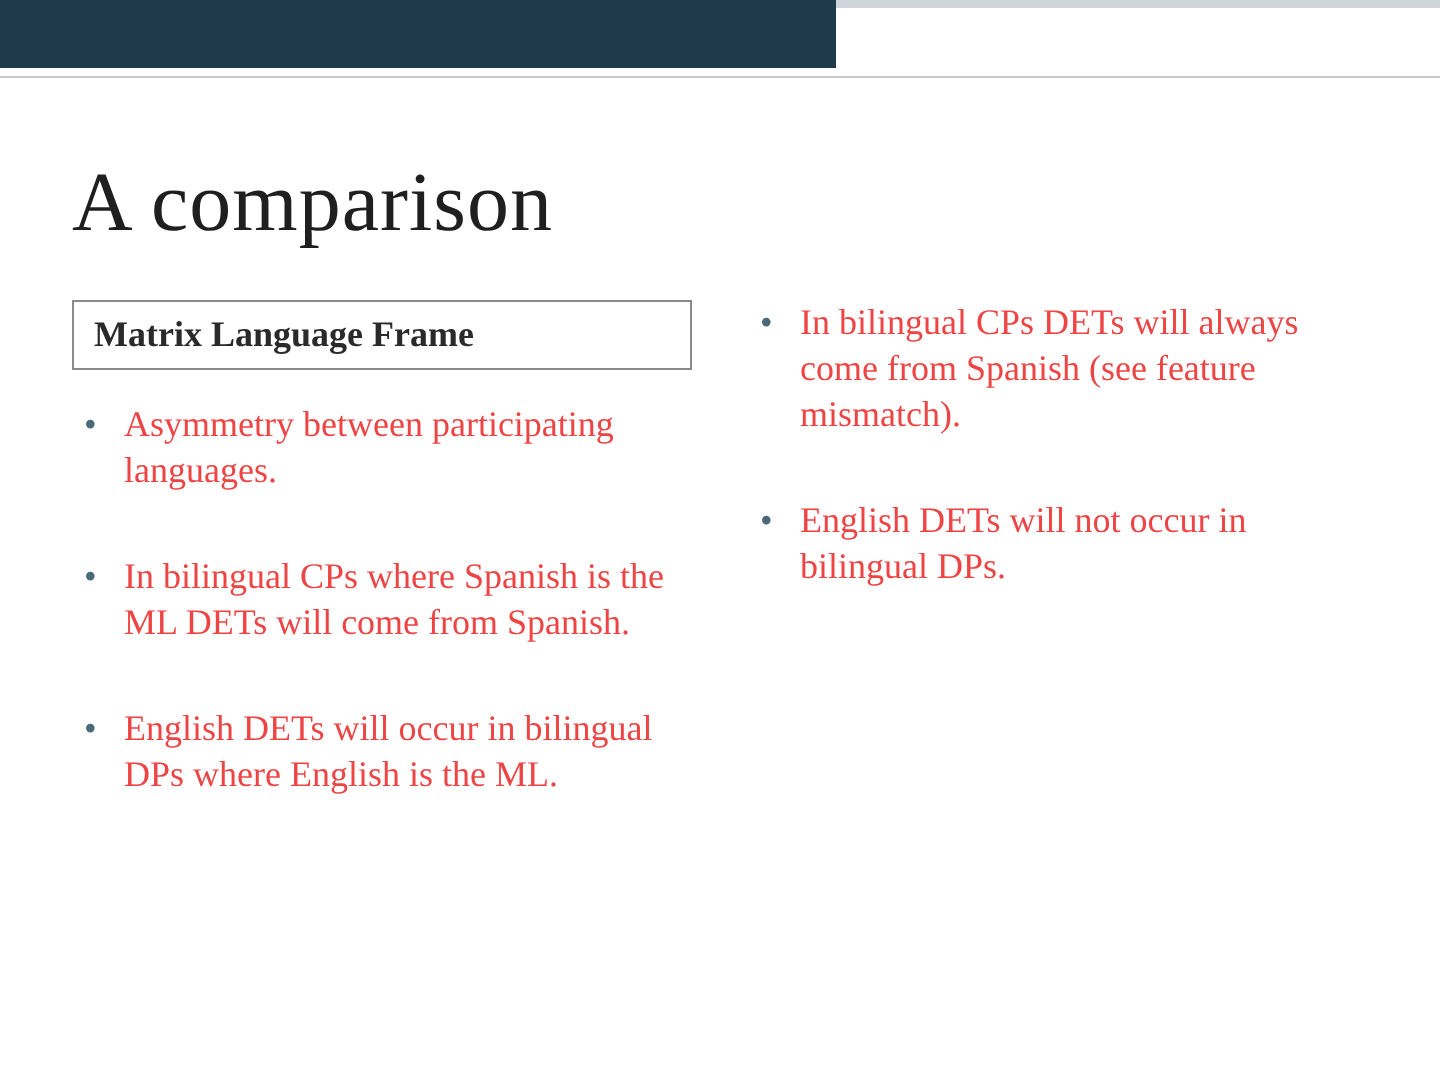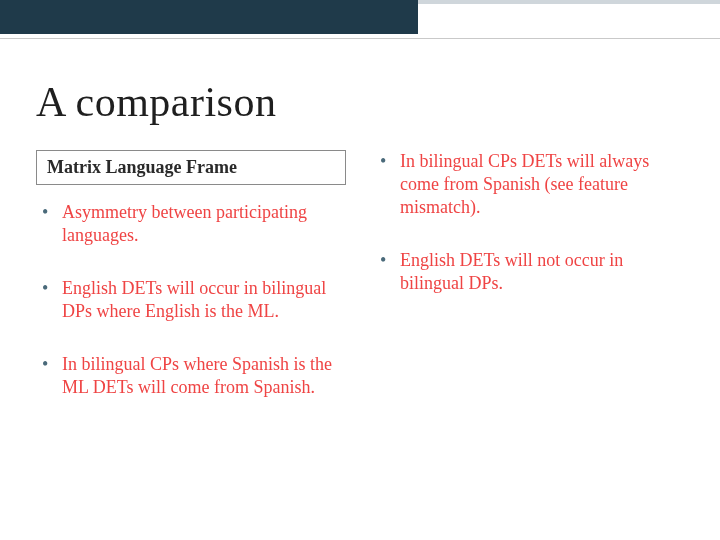--- a/index.html
+++ b/index.html
@@ -103,22 +103,22 @@
 
 <div class="content">
   <h1 class="title">A comparison</h1>
 
   <div class="cols">
 
     <div class="col">
       <div class="col-header">Matrix Language Frame</div>
       <ul class="pts">
         <li>Asymmetry between participating languages.</li>
+        <li>In bilingual CPs where Spanish is the ML DETs will come from Spanish.</li>
         <li>English DETs will occur in bilingual DPs where English is the ML.</li>
-        <li>In bilingual CPs where Spanish is the ML DETs will come from Spanish.</li>
       </ul>
     </div>
 
     <div class="col">
       <ul class="pts">
         <li>In bilingual CPs DETs will always come from Spanish (see feature mismatch).</li>
         <li>English DETs will not occur in bilingual DPs.</li>
       </ul>
     </div>
 

